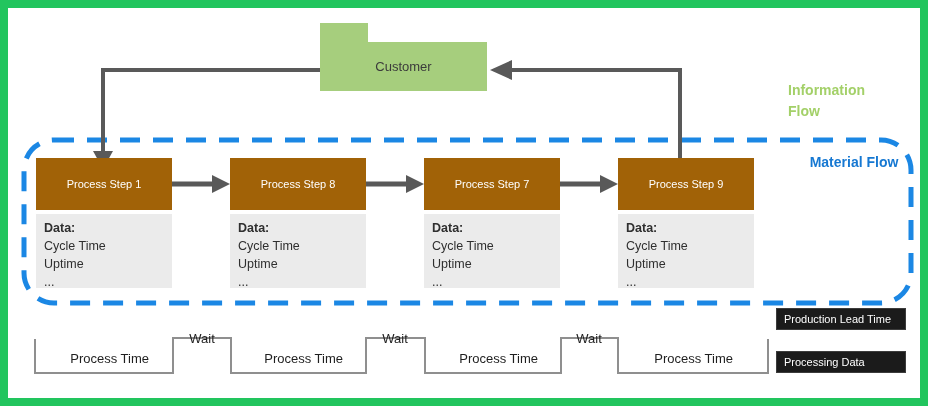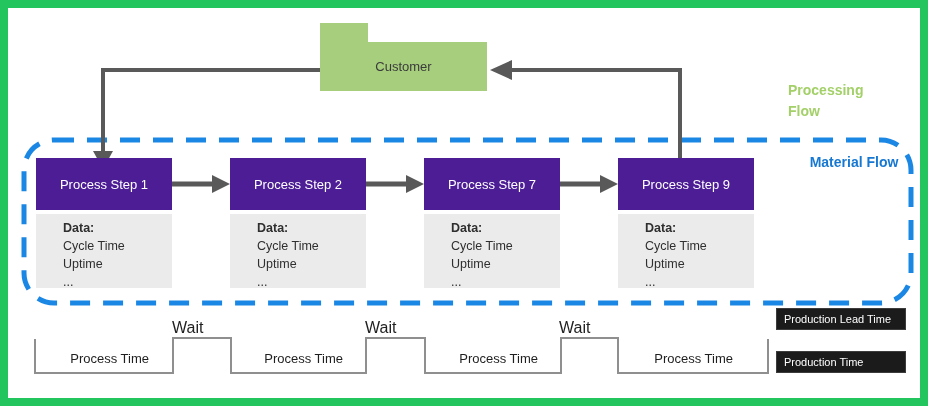--- a/index.html
+++ b/index.html
@@ -32,34 +32,34 @@
     background: #a6ce7d;
     display: flex; align-items: center; justify-content: center;
     font-size: 13px;
     color: #3b3b3b;
   }
   
   .step-header {
     position: absolute;
     width: 136px; height: 52px;
     top: 150px;
-    background: #4c1d95;
+    background: #a16207;
     color: #ffffff;
-    font-size: 13px;
+    font-size: 11px;
     display: flex; align-items: center; justify-content: center;
   }
   .step-data {
     position: absolute;
     width: 136px; height: 74px;
     top: 206px;
     background: #ebebeb;
     color: #2f2f2f;
     font-size: 12.5px;
     line-height: 18px;
-    padding: 5px 0 0 27px;
+    padding: 5px 0 0 8px;
   }
   .step-data .data-header { font-weight: bold; }
   .step-data .dots { line-height: 14px; margin-top: 2px; }
   .sx1 { left: 28px; }
   .sx2 { left: 222px; }
   .sx3 { left: 416px; }
   .sx4 { left: 610px; }
   
   .info-flow-label {
     position: absolute;
@@ -74,24 +74,24 @@
     left: 781px; top: 146px;
     width: 130px;
     font-size: 14px; font-weight: bold;
     color: #1678d2;
     white-space: nowrap;
     text-align: center;
   }
   
   .wait-label {
     position: absolute;
-    top: 311px;
+    top: 323px;
     width: 60px;
-    text-align: left;
-    font-size: 16px;
+    text-align: center;
+    font-size: 13px;
     color: #1f1f1f;
   }
   .wx1 { left: 164px; }
   .wx2 { left: 357px; }
   .wx3 { left: 551px; }
   .ptime-label {
     position: absolute;
     top: 343px;
     width: 90px;
     text-align: right;
@@ -152,35 +152,35 @@
     </g>
 
     <polyline points="27,331 27,365 165,365 165,330 223,330 223,365 358,365 358,330 417,330 417,365 553,365 553,330 610,330 610,365 760,365 760,331" fill="none" stroke="#8f8f8f" stroke-width="2"></polyline>
   </svg>
 
   <div class="customer-tab"></div>
   <div class="customer-body">
     <span>Customer</span>
   </div>
 
-  <div class="info-flow-label">Processing Flow</div>
+  <div class="info-flow-label">Information Flow</div>
   <div class="material-flow-label">Material Flow</div>
 
   <div class="step-header sx1">
     <span>Process Step 1</span>
   </div>
   <div class="step-data sx1">
     <div class="data-header">Data:</div>
     <div>Cycle Time</div>
     <div>Uptime</div>
     <div class="dots">...</div>
   </div>
 
   <div class="step-header sx2">
-    <span>Process Step 2</span>
+    <span>Process Step 8</span>
   </div>
   <div class="step-data sx2">
     <div class="data-header">Data:</div>
     <div>Cycle Time</div>
     <div>Uptime</div>
     <div class="dots">...</div>
   </div>
 
   <div class="step-header sx3">
     <span>Process Step 7</span>
@@ -207,16 +207,16 @@
   <div class="wait-label wx3">Wait</div>
   <div class="ptime-label px1">Process Time</div>
   <div class="ptime-label px2">Process Time</div>
   <div class="ptime-label px3">Process Time</div>
   <div class="ptime-label px4">Process Time</div>
 
   <div class="legend-box lg1">
     <span>Production Lead Time</span>
   </div>
   <div class="legend-box lg2">
-    <span>Production Time</span>
+    <span>Processing Data</span>
   </div>
 
 </div>
 
 </body></html>

